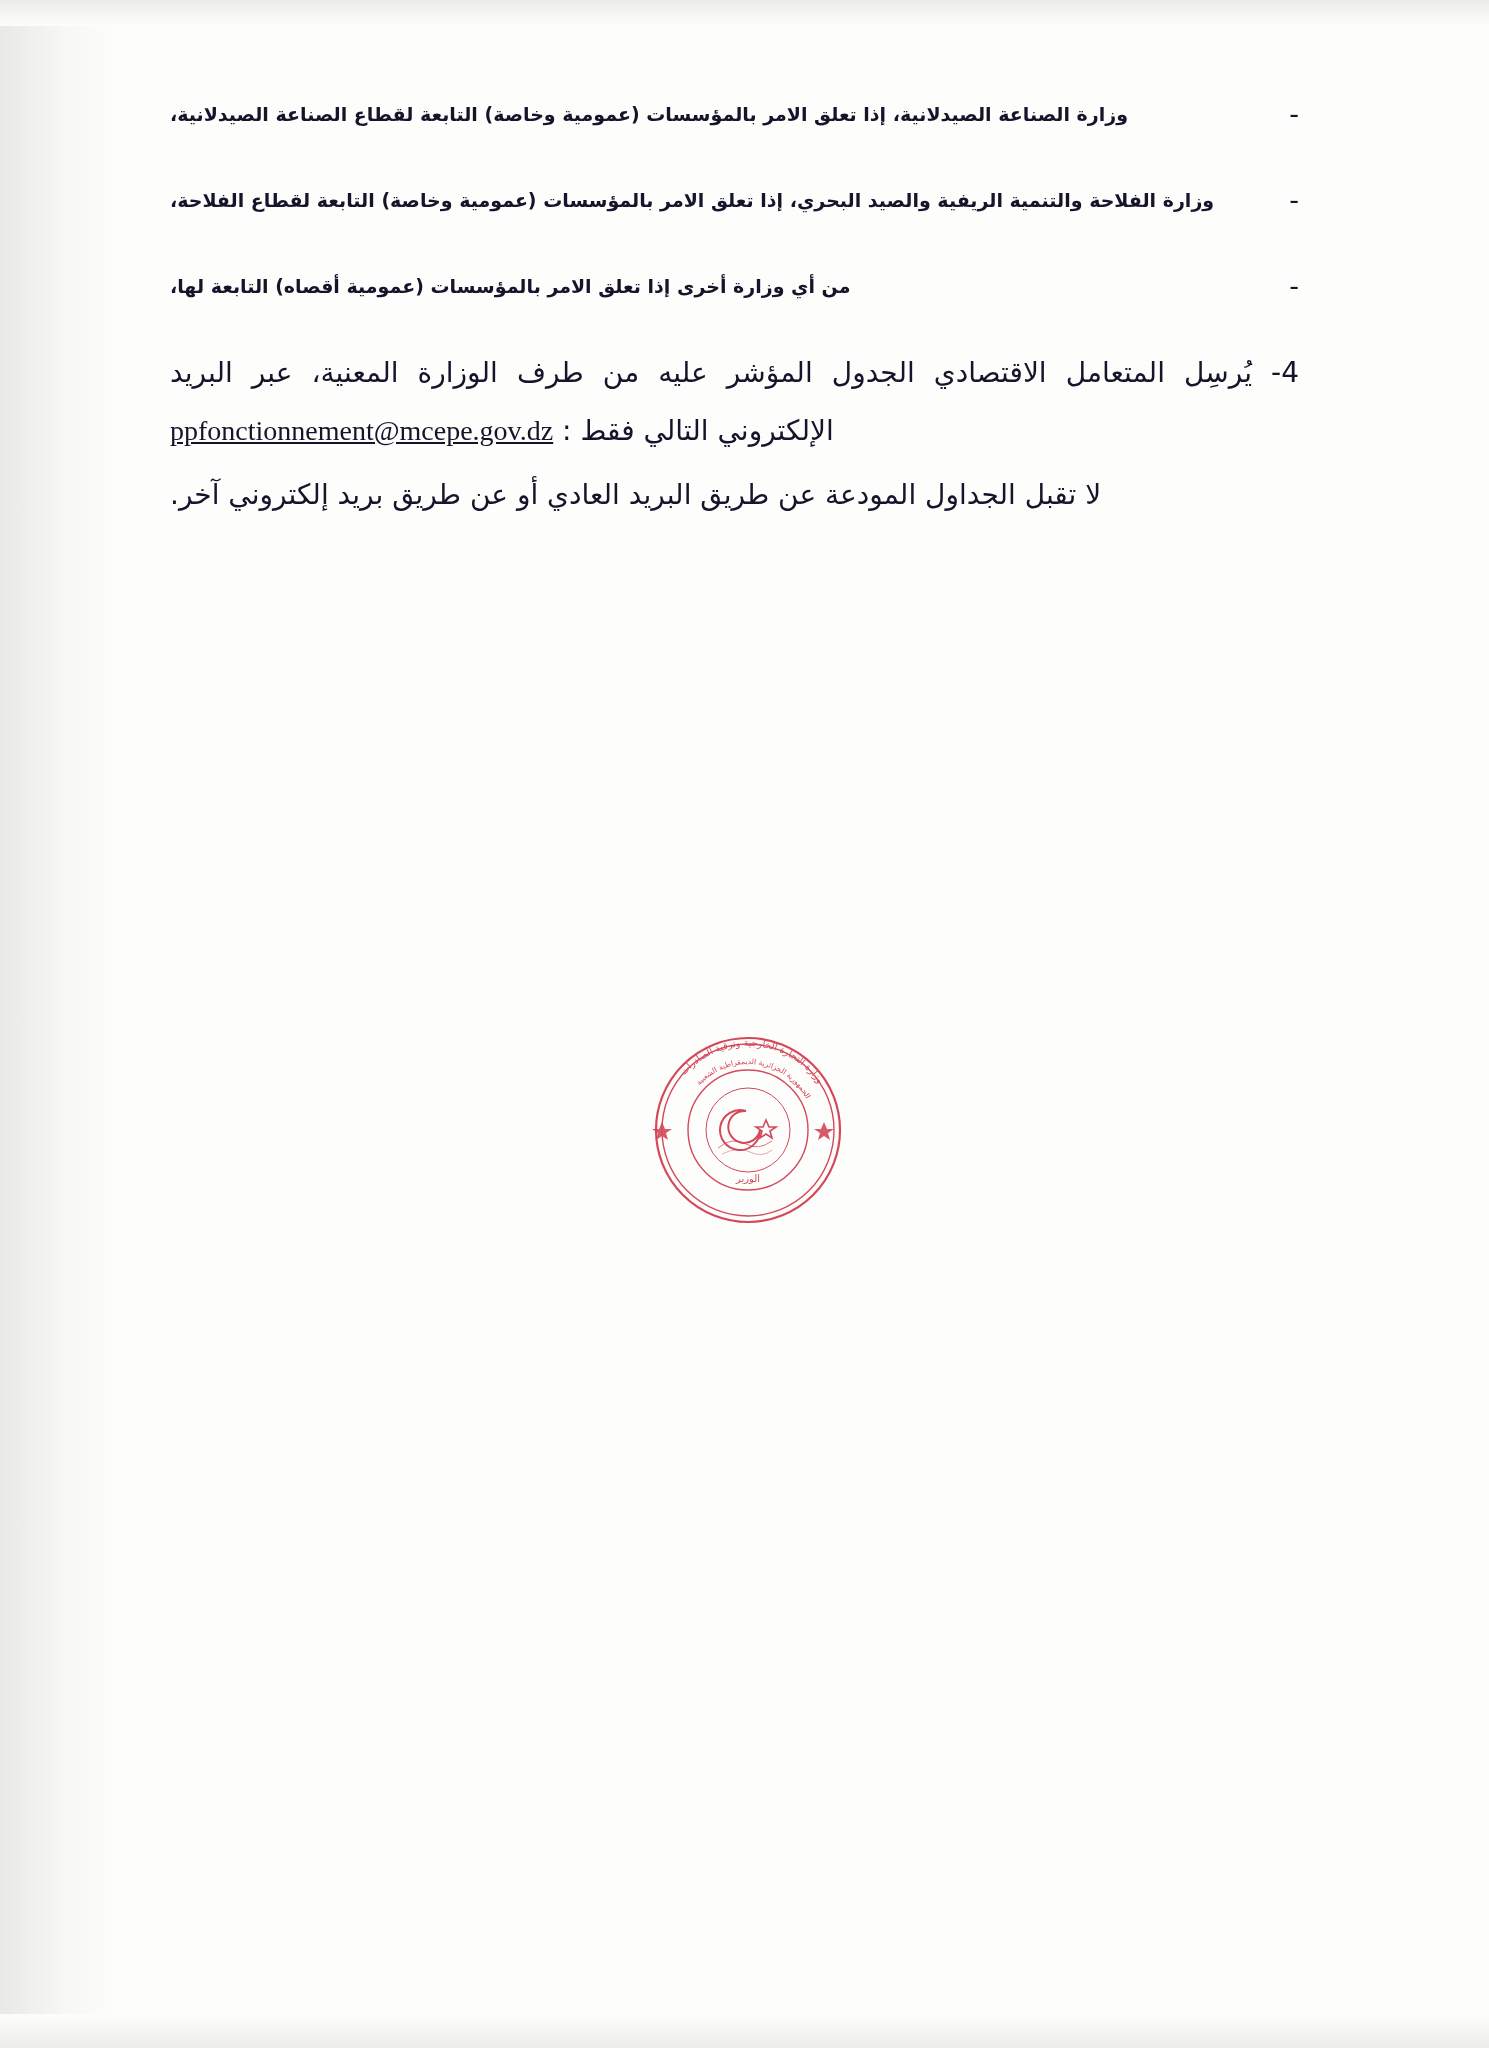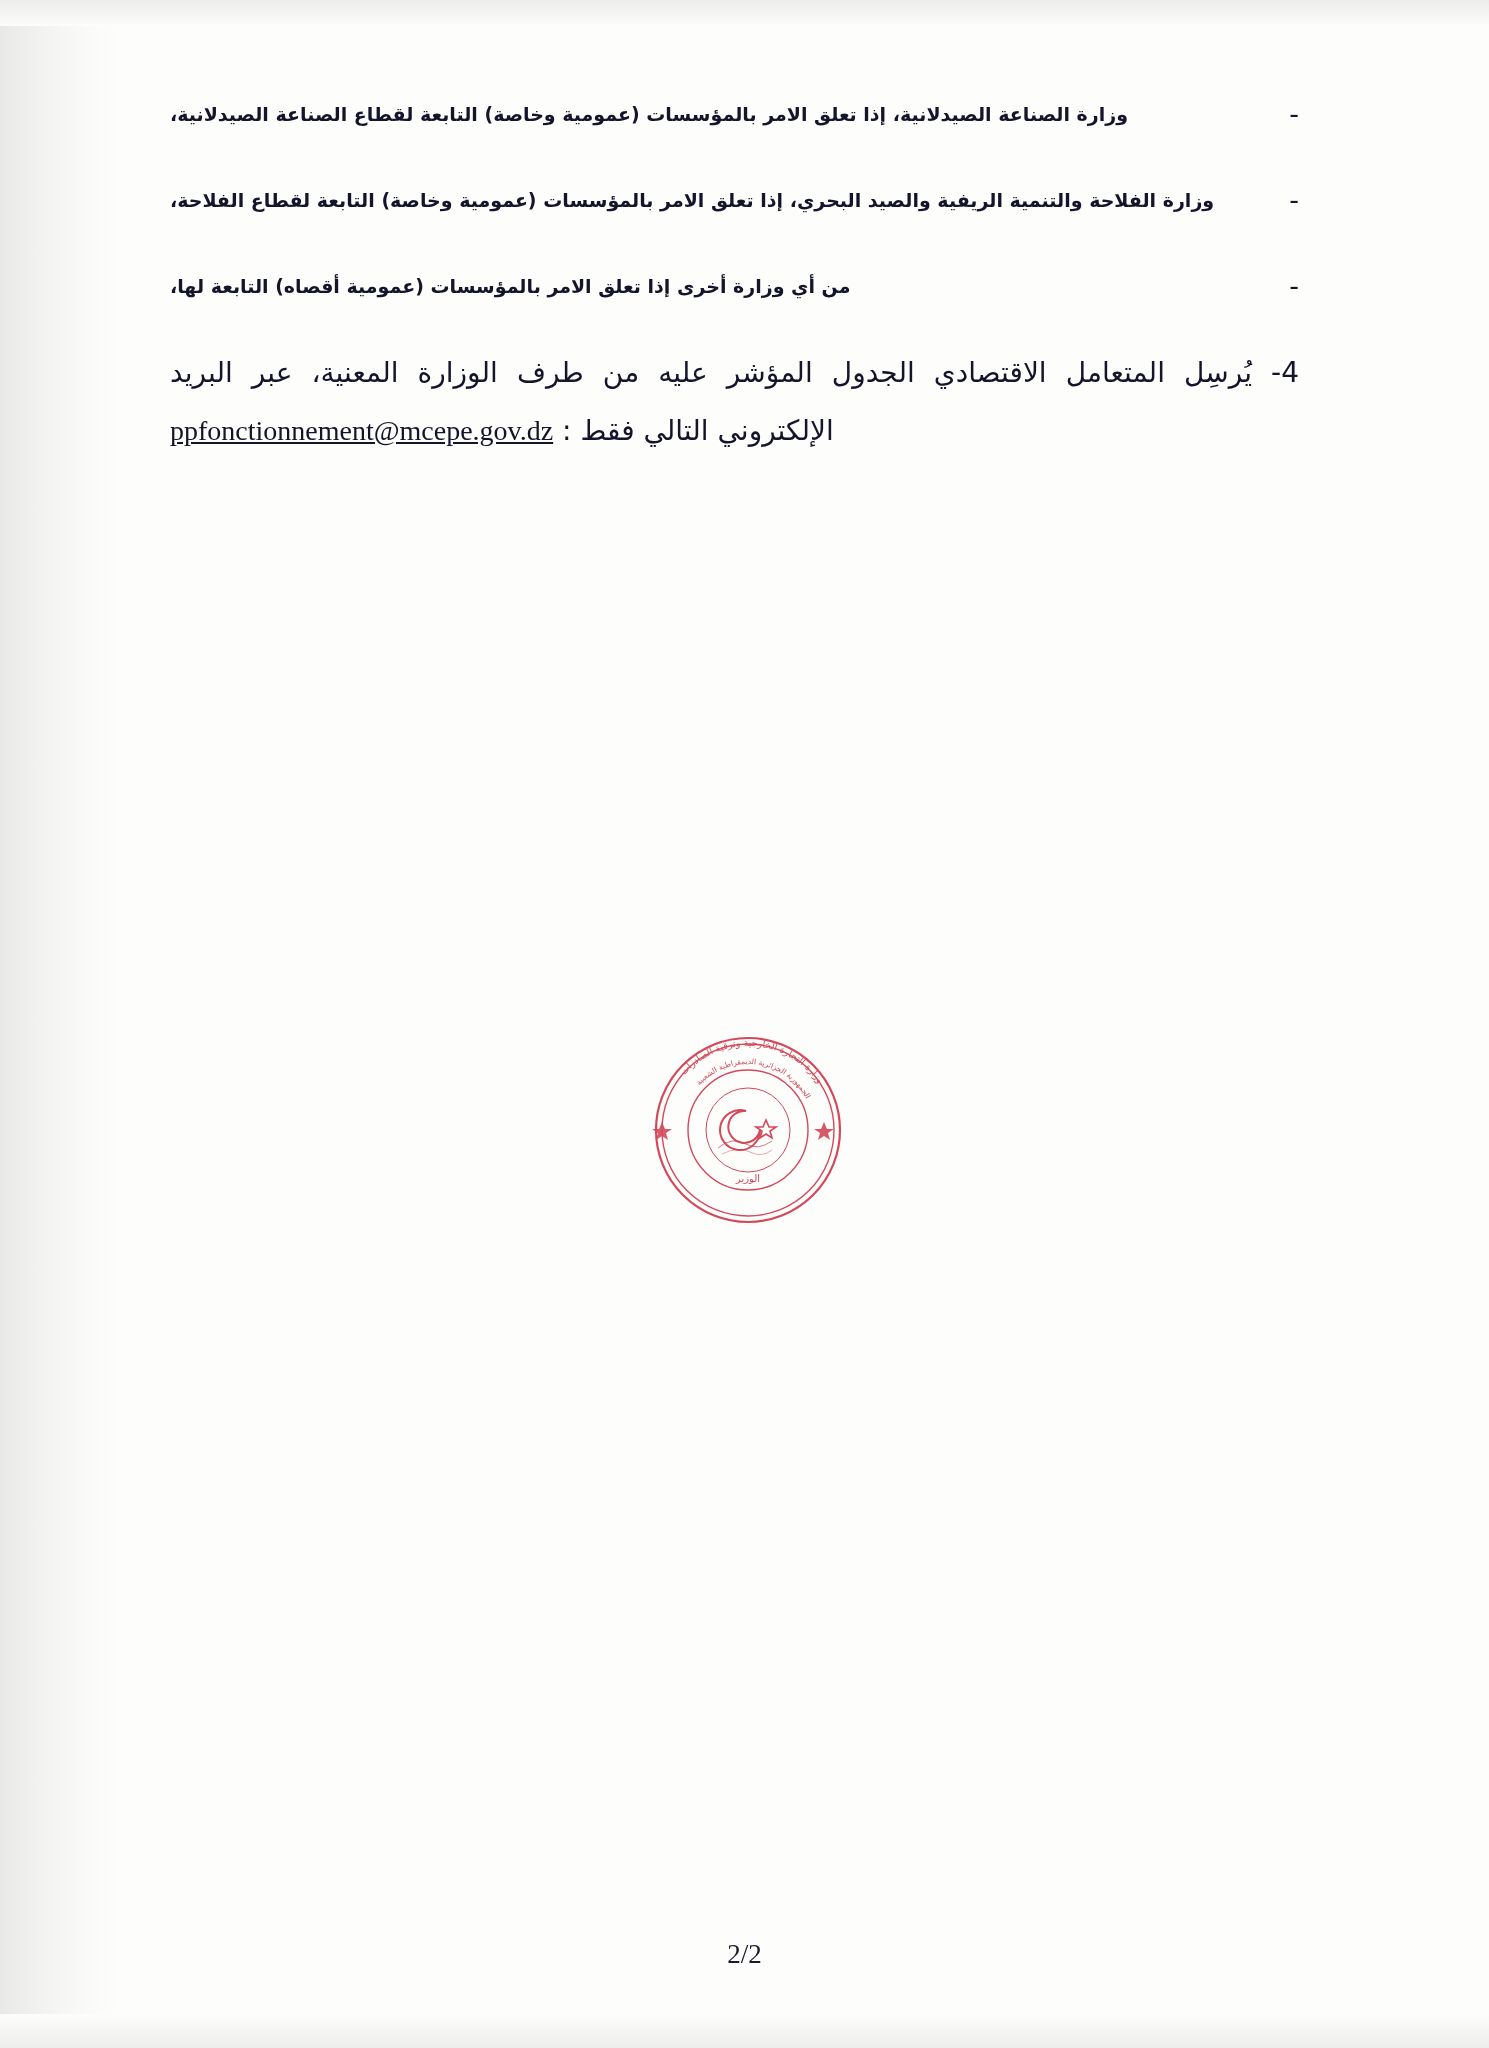--- a/index.html
+++ b/index.html
@@ -145,20 +145,21 @@
     <div class="bullet-block">
       <span class="dash">-</span>
       <span class="bullet-text">من أي وزارة أخرى إذا تعلق الامر بالمؤسسات (عمومية أقصاه) التابعة لها،</span>
     </div>
 
     <div class="num-block mail-line">
       <span class="lead">4-</span>
       <span>يُرسِل المتعامل الاقتصادي الجدول المؤشر عليه من طرف الوزارة المعنية، عبر البريد الإلكتروني التالي فقط :</span>
       <span class="email">ppfonctionnement@mcepe.gov.dz</span>
     </div>
+    <div class="plain-line">لا تقبل الجداول المودعة عن طريق البريد العادي أو عن طريق بريد إلكتروني آخر.</div>
 
 
 
   </div>
 
   <div class="stamp">
     <svg width="200" height="200" viewBox="0 0 200 200" aria-hidden="true">
       <defs>
         <path id="outerArc" d="M 100,100 m -84,0 a 84,84 0 1,1 168,0 a 84,84 0 1,1 -168,0"></path>
         <path id="innerArc" d="M 100,100 m -66,0 a 66,66 0 1,1 132,0 a 66,66 0 1,1 -132,0"></path>
@@ -180,14 +181,13 @@
       <text font-family="DejaVu Sans, sans-serif" font-size="9.5" fill="#d4485a" letter-spacing="0.5">
         <textPath href="#outerArc" startOffset="26%" text-anchor="middle">وزارة التجارة الخارجية وترقية الصادرات</textPath>
       </text>
       <text font-family="DejaVu Sans, sans-serif" font-size="7.5" fill="#d4485a" letter-spacing="0.3">
         <textPath href="#innerArc" startOffset="27%" text-anchor="middle">الجمهورية الجزائرية الديمقراطية الشعبية</textPath>
       </text>
       <text x="100" y="152" text-anchor="middle" font-family="DejaVu Sans, sans-serif" font-size="10" fill="#d4485a">الوزير</text>
     </svg>
   </div>
 
-  <div class="footer">2/2</div>
 </div>
 
 </body></html>

